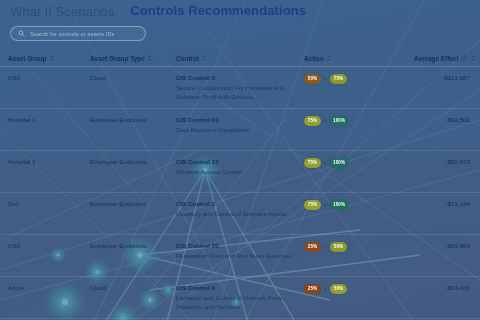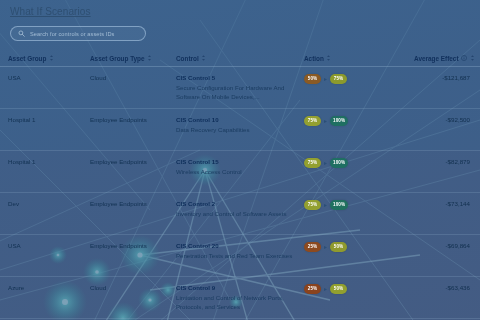--- a/index.html
+++ b/index.html
@@ -21,24 +21,23 @@
 
   
   #app { position:relative; z-index:3; width:480px; height:320px; }
 
   
   .tabbar {
     display:flex; align-items:center; gap:16px;
     padding:5px 10px 0 10px; height:20px;
   }
   .tab {
-    font-size:10px; letter-spacing:.1px;
+    font-size:13px; letter-spacing:.1px;
     color:#2e4f72; padding-bottom:3px; cursor:pointer;
     white-space:nowrap;
-    text-decoration:underline;
   }
   .tab.active {
     color:#1b3f8f; font-weight:bold;
     border-bottom:1.5px solid #2c5fb8;
   }
 
   
   .searchwrap { padding:6px 10px 0 10px; }
   .searchbox {
     display:flex; align-items:center; gap:5px;
@@ -168,20 +167,21 @@
       <circle cx="58" cy="255" r="1.3"></circle>
     </g>
   </svg>
 </div>
 <div id="veil"></div>
 
 <div id="app">
 
   <div class="tabbar">
     <div class="tab">What If Scenarios</div>
+    <div class="tab active">Controls Recommendations</div>
   </div>
 
   <div class="searchwrap">
     <div class="searchbox">
       <span class="search-icon">
         <svg viewBox="0 0 16 16" width="7" height="7">
           <circle cx="6.6" cy="6.6" r="4.4" fill="none" stroke="#cfe3f2" stroke-width="1.8"></circle>
           <line x1="10" y1="10" x2="14.4" y2="14.4" stroke="#cfe3f2" stroke-width="1.8" stroke-linecap="round"></line>
         </svg>
       </span>

